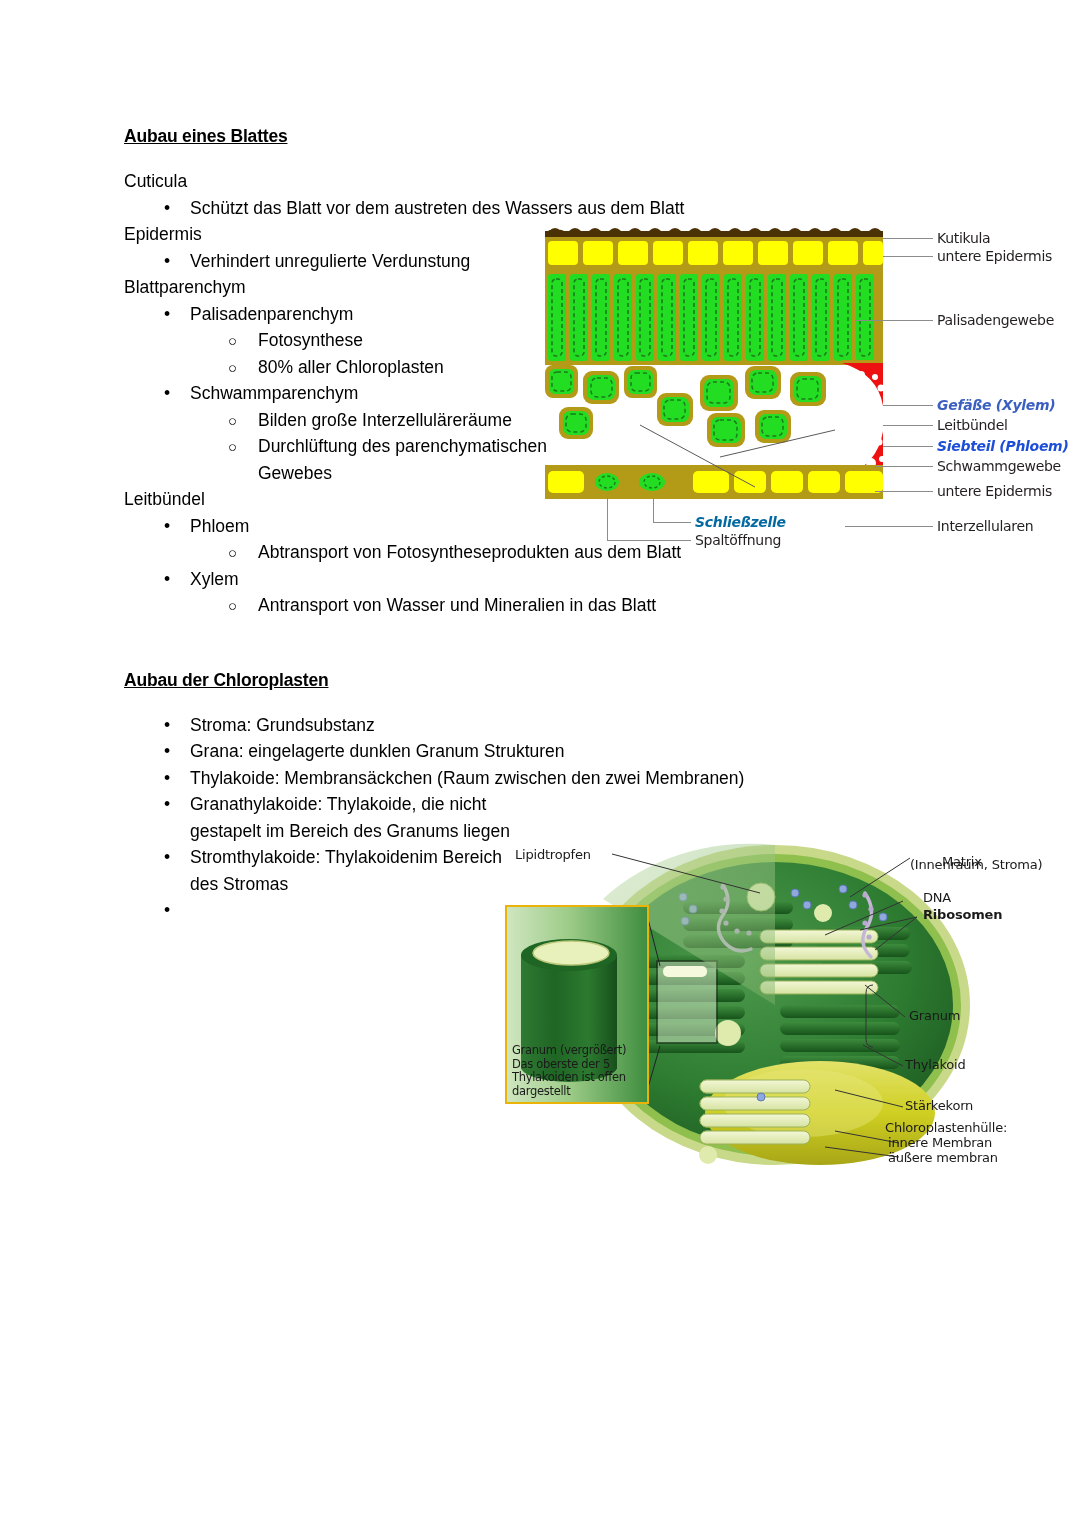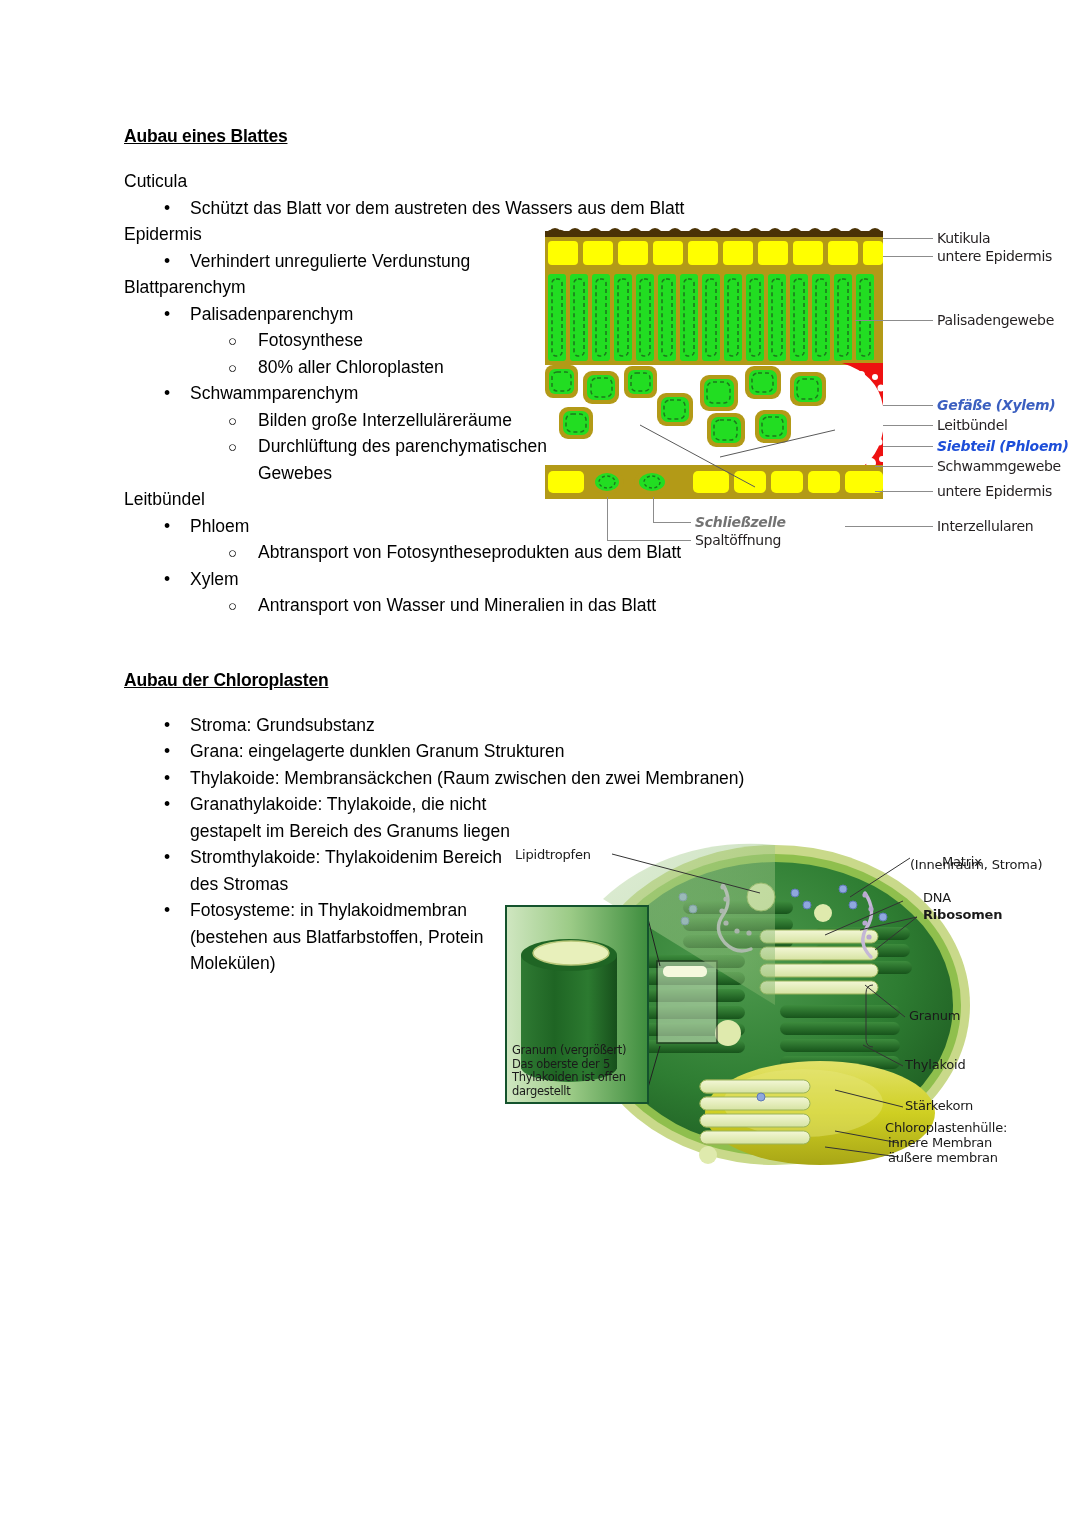--- a/index.html
+++ b/index.html
@@ -92,21 +92,21 @@
   .leaf-label {
     position: absolute;
     font-family: "DejaVu Sans", sans-serif;
     font-size: 14px;
     color: #231f20;
     white-space: nowrap;
     letter-spacing: -0.3px;
   }
   .leaf-label.blue { color: #3b5fc0; font-style: italic; font-weight: bold; }
   .leaf-label.red  { color: #1d4ed8; font-style: italic; font-weight: bold; }
-  .leaf-label.green{ color: #737373; font-style: italic; font-weight: bold; }
+  .leaf-label.green{ color: #0369a1; font-style: italic; font-weight: bold; }
   .lead-line {
     position: absolute;
     height: 1px;
     background: #8c8c8c;
   }
   .lead-vert {
     position: absolute;
     width: 1px;
     background: #8c8c8c;
   }
@@ -126,21 +126,21 @@
     color: #1a1a1a;
     white-space: nowrap;
     letter-spacing: -0.2px;
   }
   #granum-inset {
     position: absolute;
     left: 0px;
     top: 70px;
     width: 140px;
     height: 195px;
-    border: 2px solid #14532d;
+    border: 2px solid #eab308;
     background: #ffffff;
     overflow: hidden;
   }
   #granum-caption {
     position: absolute;
     left: 5px;
     bottom: 4px;
     font-family: "DejaVu Sans", sans-serif;
     font-size: 11.5px;
     line-height: 13.5px;
@@ -250,21 +250,20 @@
       <li>
         <span class="b-dot">•</span>
         <span class="li-text wrapnarrow">Granathylakoide: Thylakoide, die nicht gestapelt im Bereich des Granums liegen</span>
       </li>
       <li>
         <span class="b-dot">•</span>
         <span class="li-text wrapnarrow">Stromthylakoide: Thylakoidenim Bereich des Stromas</span>
       </li>
       <li>
         <span class="b-dot">•</span>
-        <span class="li-text wrapnarrow">Fotosysteme: in Thylakoidmembran (bestehen aus Blatfarbstoffen, Protein Molekülen)</span>
       </li>
     </ul>
   </div>
 
   <div id="leaf-figure">
 
     <svg id="leaf-art" viewBox="0 0 338 280">
       <defs>
         <pattern id="noop" width="1" height="1"></pattern>
       </defs>

